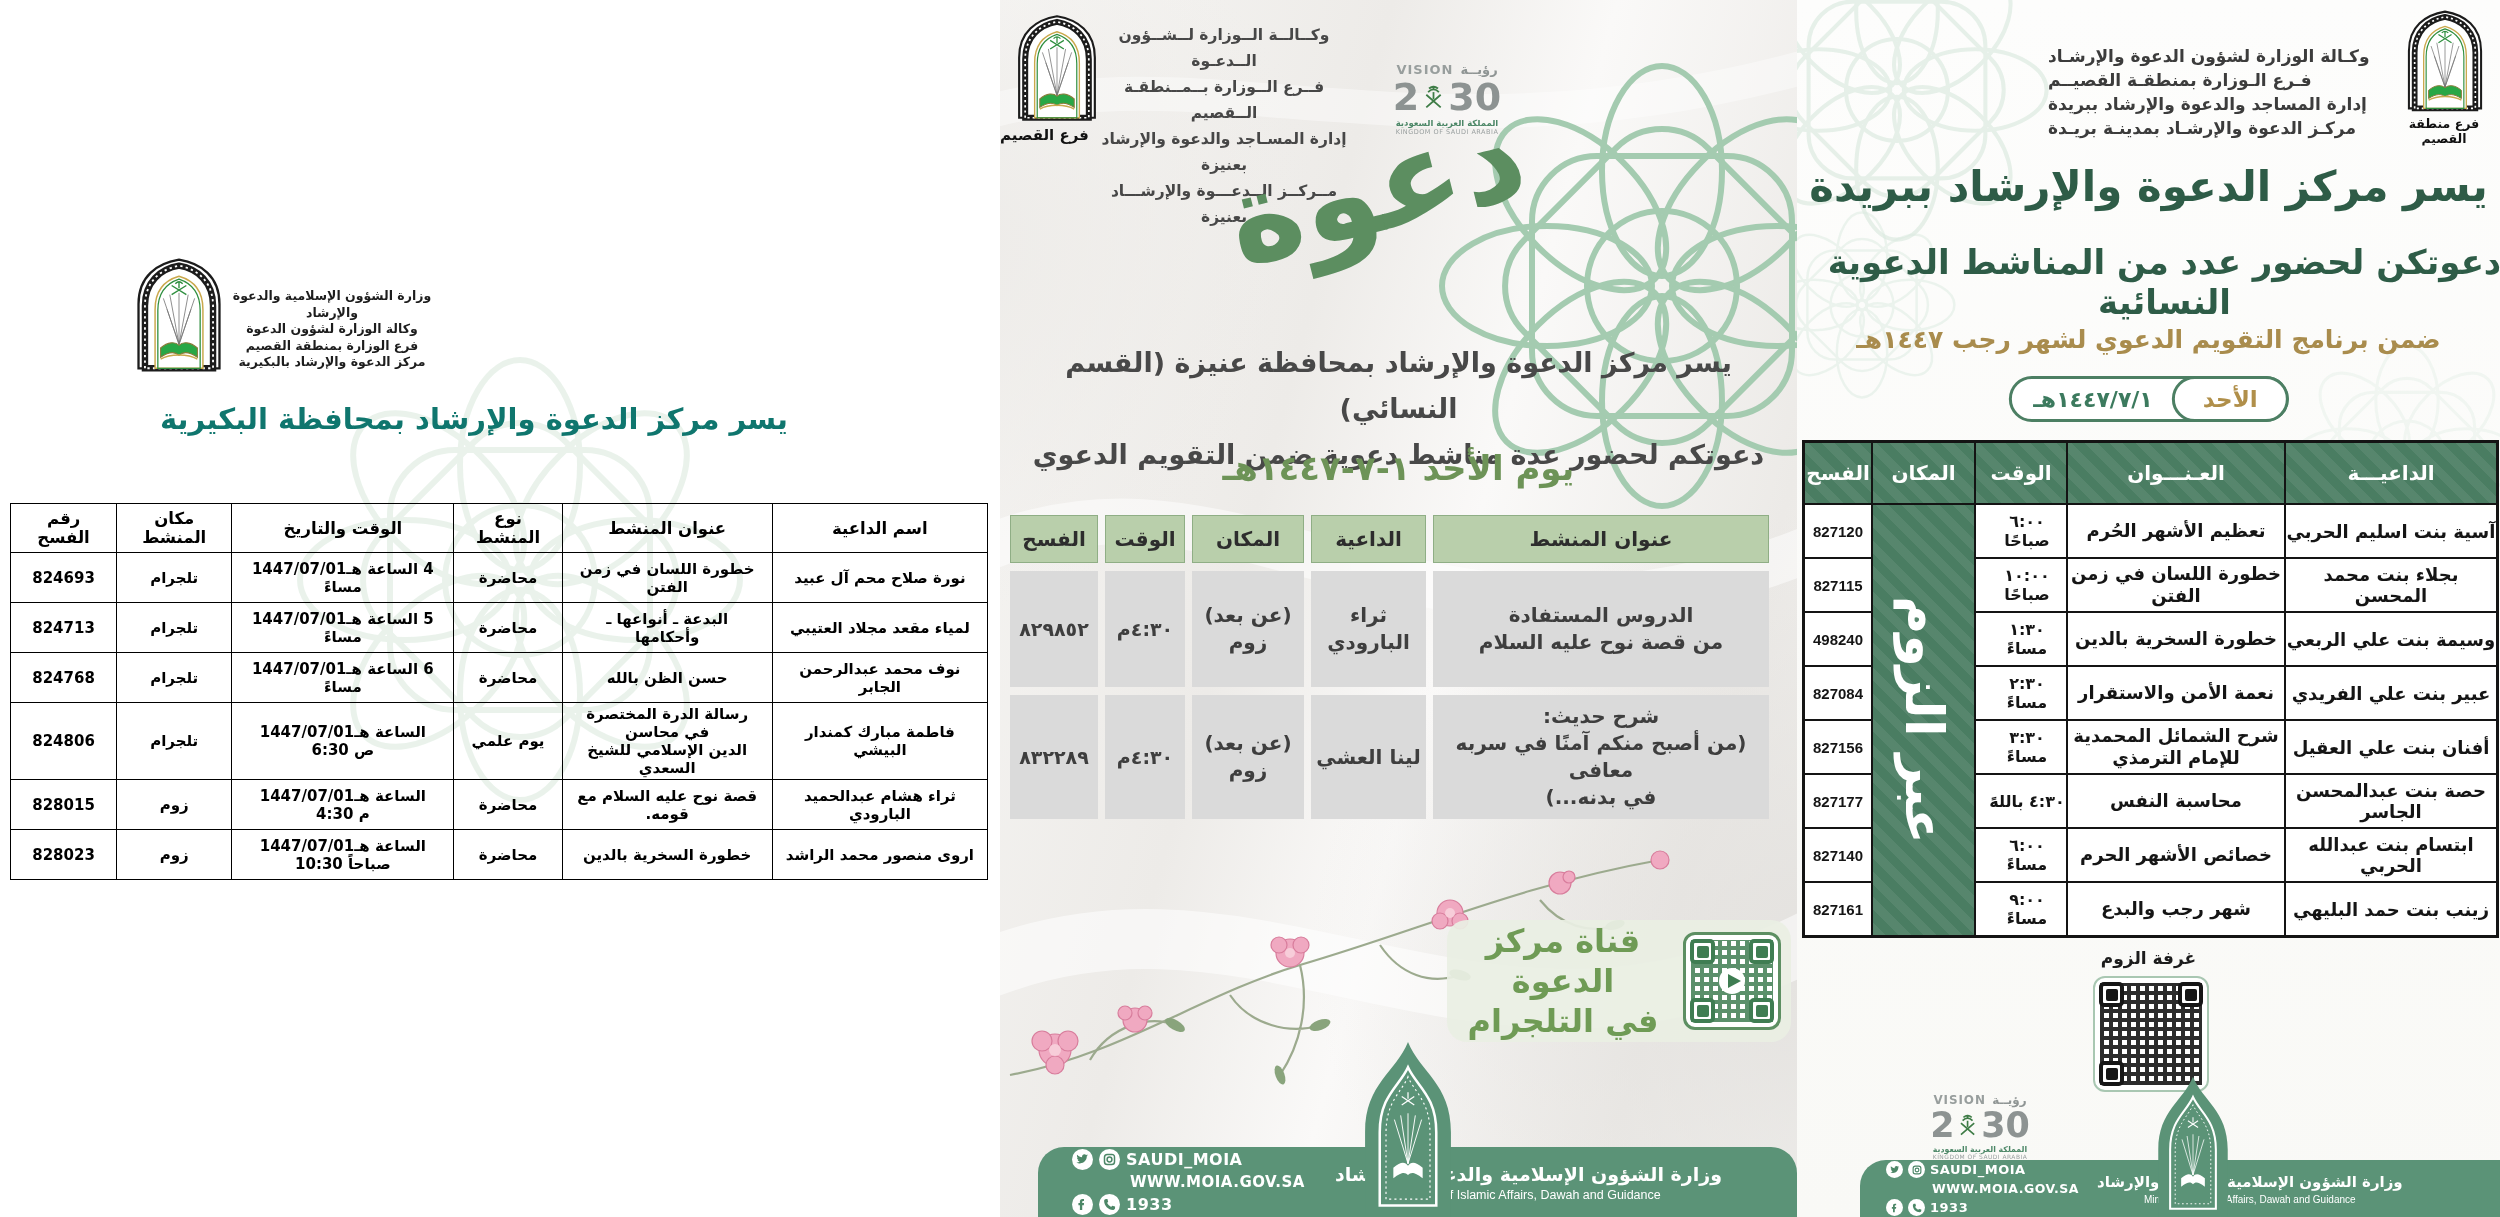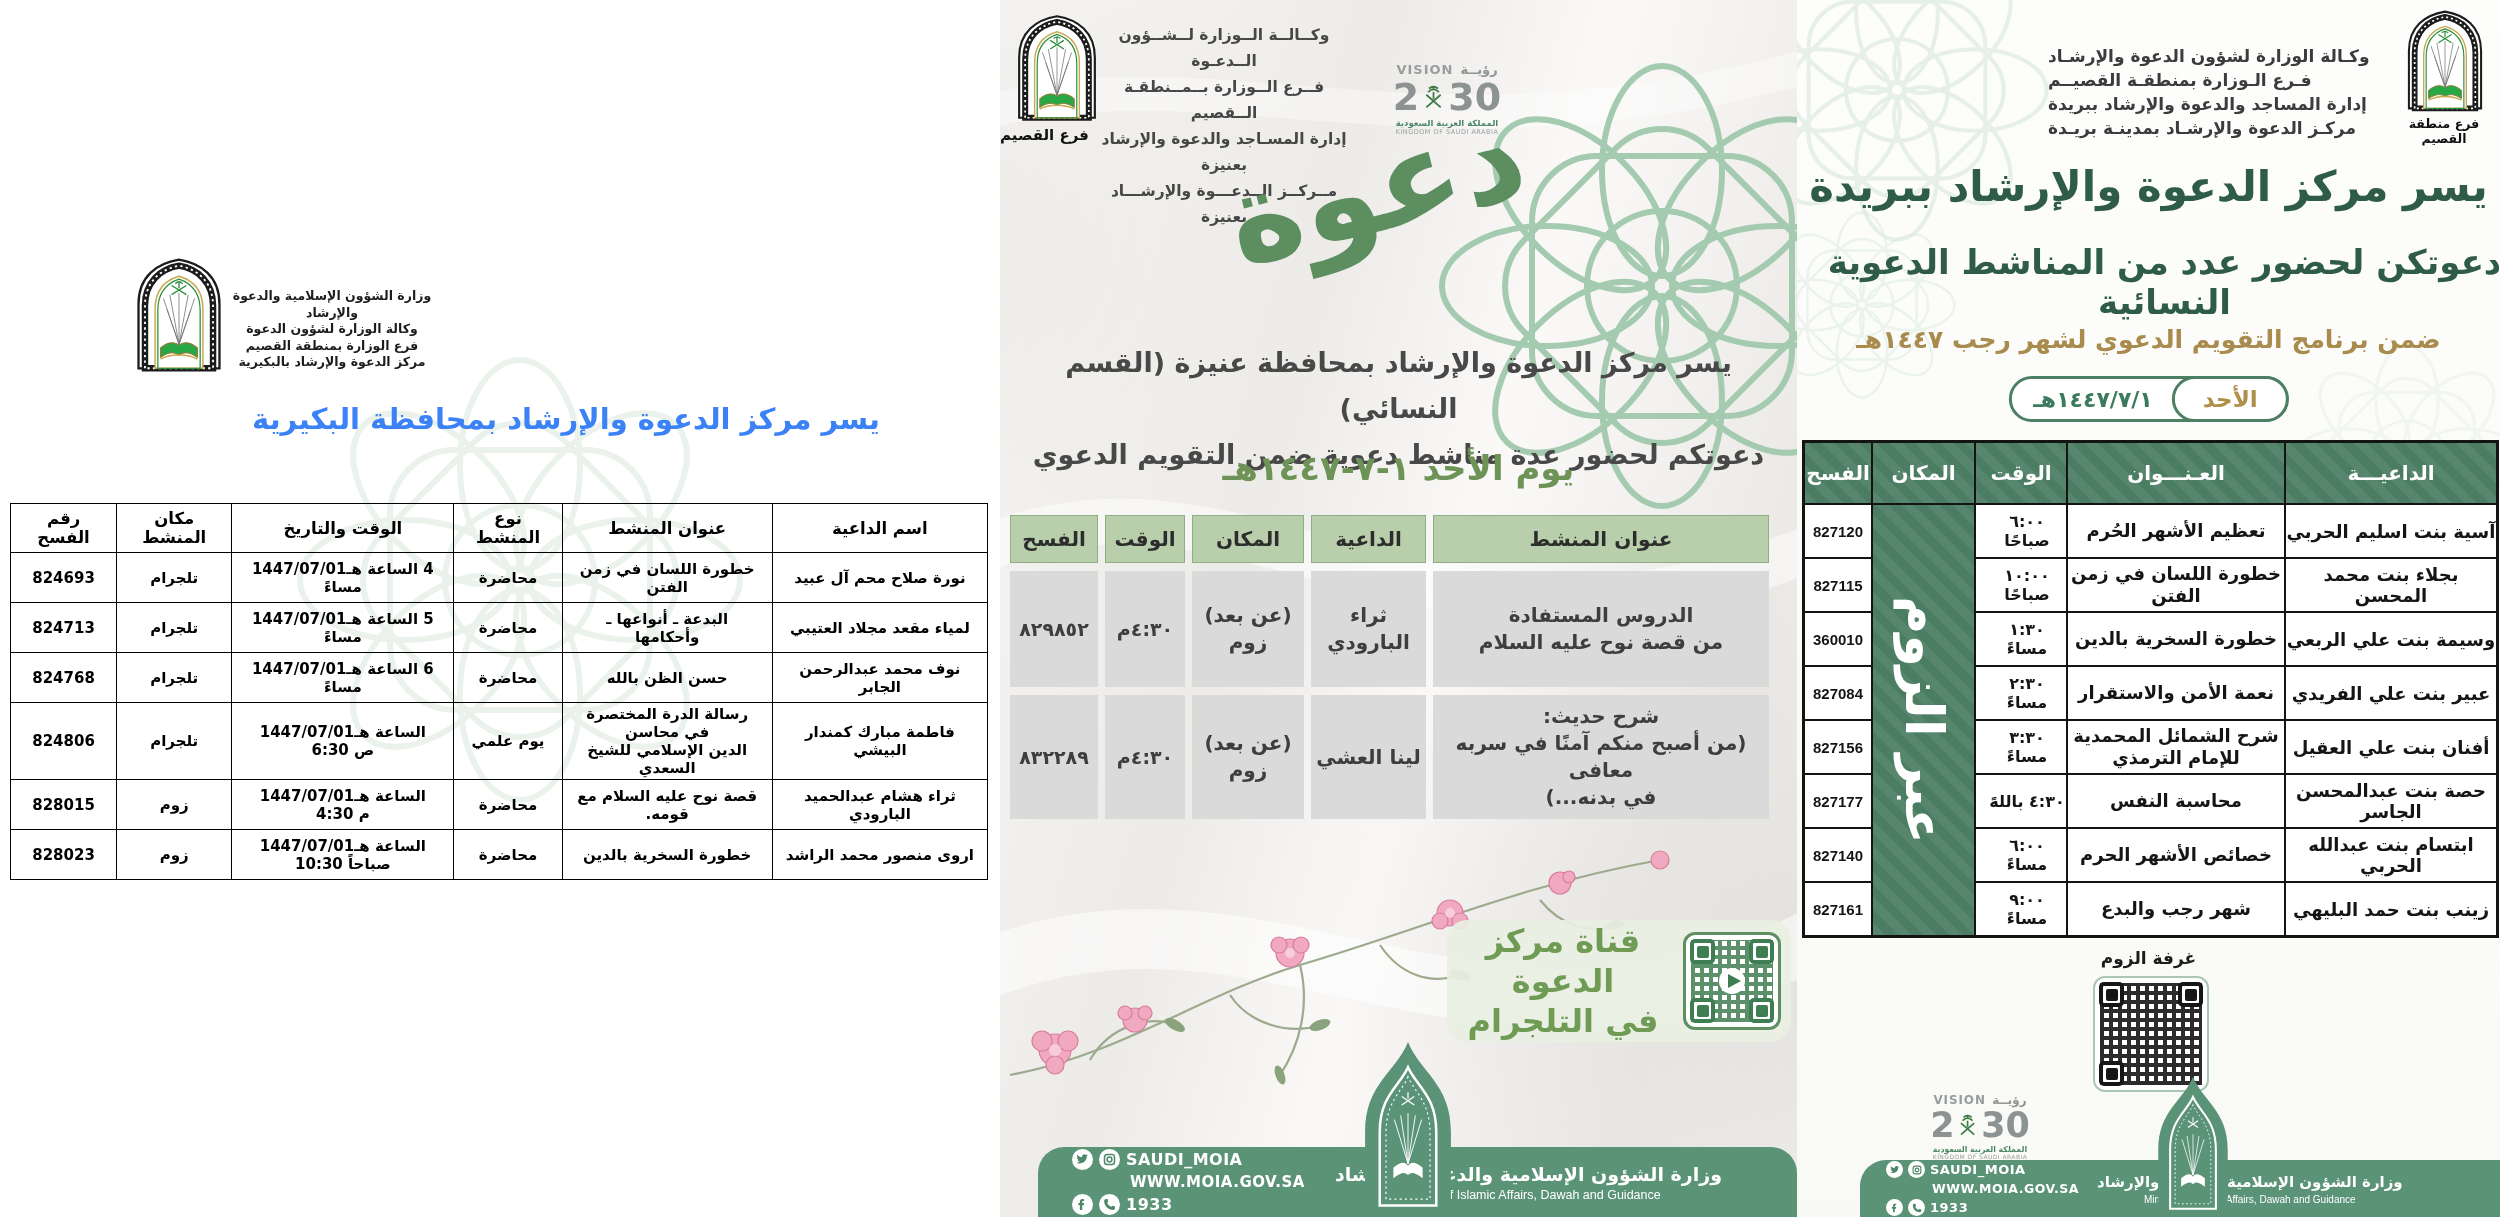--- a/index.html
+++ b/index.html
@@ -6,22 +6,22 @@
   body{font-family:"DejaVu Sans","Liberation Sans",sans-serif;}
   .canvas{position:relative;width:2500px;height:1217px;background:#fff;overflow:hidden;}
   .abs{position:absolute;}
   .poster{position:absolute;top:0;height:1217px;overflow:hidden;}
   
   .poster-left{left:0;width:1000px;background:#fff;}
   .wm-left{left:270px;top:330px;width:500px;height:500px;color:#d9e9dc;opacity:.55;z-index:0;}
   .l-logo{left:133px;top:256px;width:92px;height:116px;z-index:2;}
   .l-org{left:224px;top:288px;width:216px;z-index:2;direction:rtl;text-align:center;
          font-size:12.5px;font-weight:700;color:#1d1d1d;line-height:16.5px;}
-  .l-title{left:160px;top:400px;width:720px;z-index:2;direction:rtl;text-align:right;
-           color:#3b82f6;font-weight:700;font-size:29px;line-height:39px;}
+  .l-title{left:160px;top:400px;width:720px;z-index:2;direction:rtl;text-align:left;
+           color:#0f766e;font-weight:700;font-size:29px;line-height:39px;}
   .l-table{left:10px;top:503px;width:978px;z-index:2;border-collapse:collapse;direction:rtl;
            font-weight:700;color:#000;}
   .l-table th,.l-table td{border:1.6px solid #000;text-align:center;vertical-align:middle;padding:2px 12px;}
   .l-table th{font-size:16.5px;height:44px;font-weight:700;background:transparent;}
   .l-table td{font-size:15px;}
   .l-table tbody tr{height:50px;}
   .l-table tbody tr:nth-child(4){height:70px;}
   .l-table .dt{direction:ltr;}
   .pre{white-space:pre-line;}
   
@@ -534,21 +534,21 @@
 
       <div class="r-cell r-name">بجلاء بنت محمد المحسن</div>
       <div class="r-cell r-topic pre">خطورة اللسان في زمن
 الفتن</div>
       <div class="r-cell r-time">١٠:٠٠ صباحًا</div>
       <div class="r-cell r-permit">827115</div>
 
       <div class="r-cell r-name">وسيمة بنت علي الربعي</div>
       <div class="r-cell r-topic pre">خطورة السخرية بالدين</div>
       <div class="r-cell r-time">١:٣٠ مساءً</div>
-      <div class="r-cell r-permit">360010</div>
+      <div class="r-cell r-permit">498240</div>
 
       <div class="r-cell r-name">عبير بنت علي الفريدي</div>
       <div class="r-cell r-topic pre">نعمة الأمن والاستقرار</div>
       <div class="r-cell r-time">٢:٣٠ مساءً</div>
       <div class="r-cell r-permit">827084</div>
 
       <div class="r-cell r-name">أفنان بنت علي العقيل</div>
       <div class="r-cell r-topic pre">شرح الشمائل المحمدية
 للإمام الترمذي</div>
       <div class="r-cell r-time">٣:٣٠ مساءً</div>

